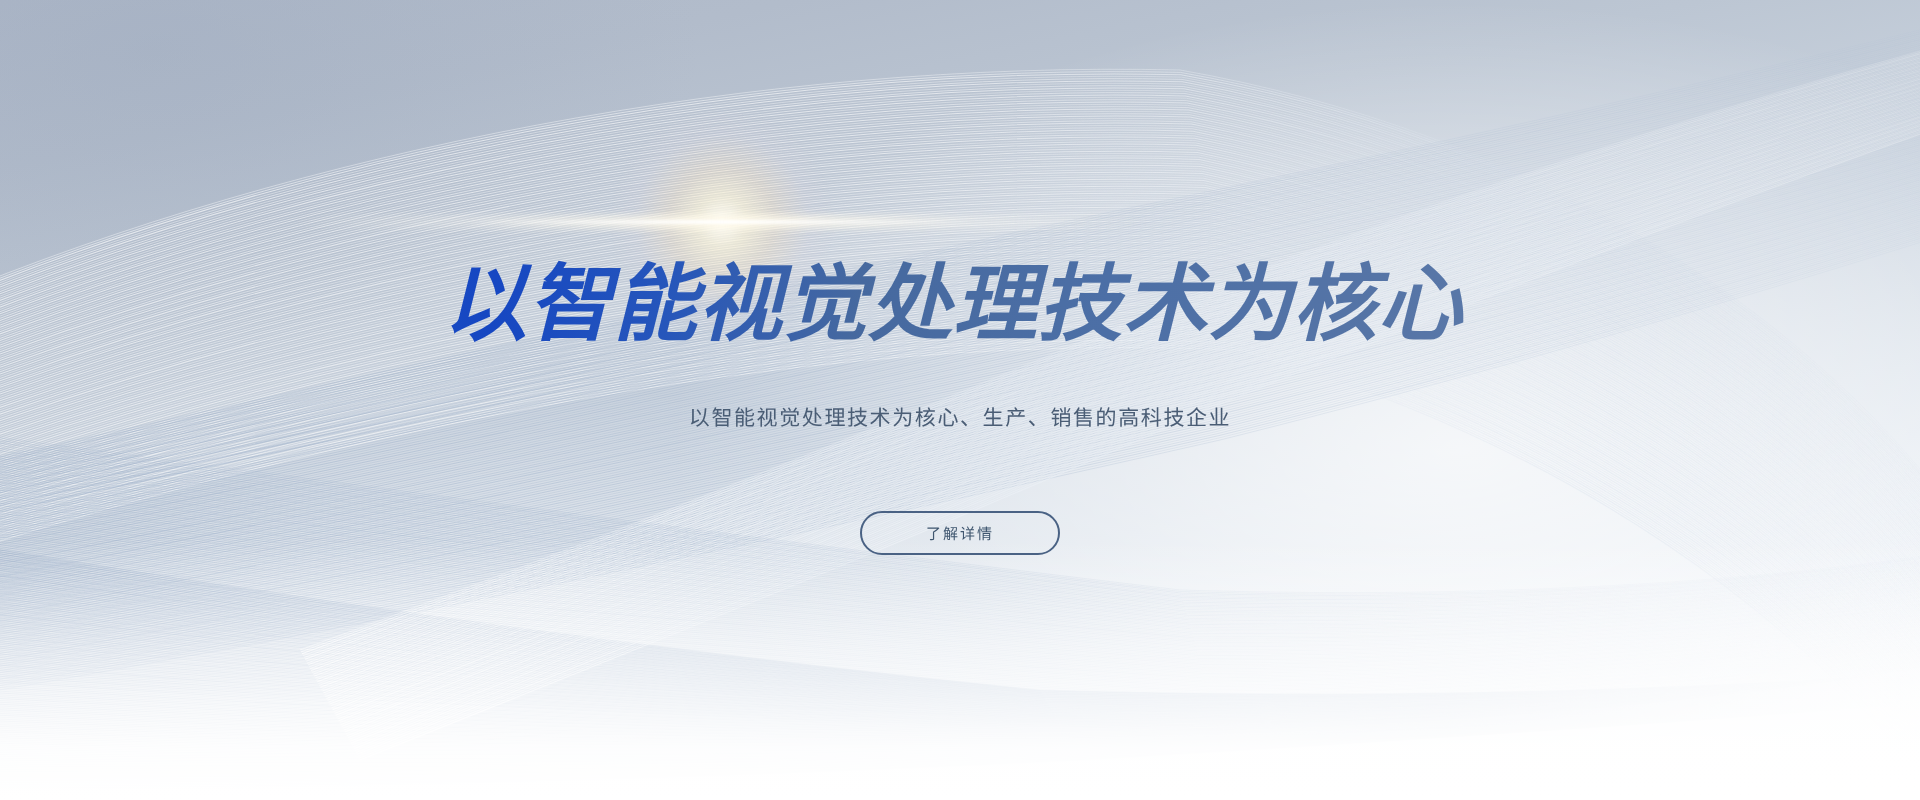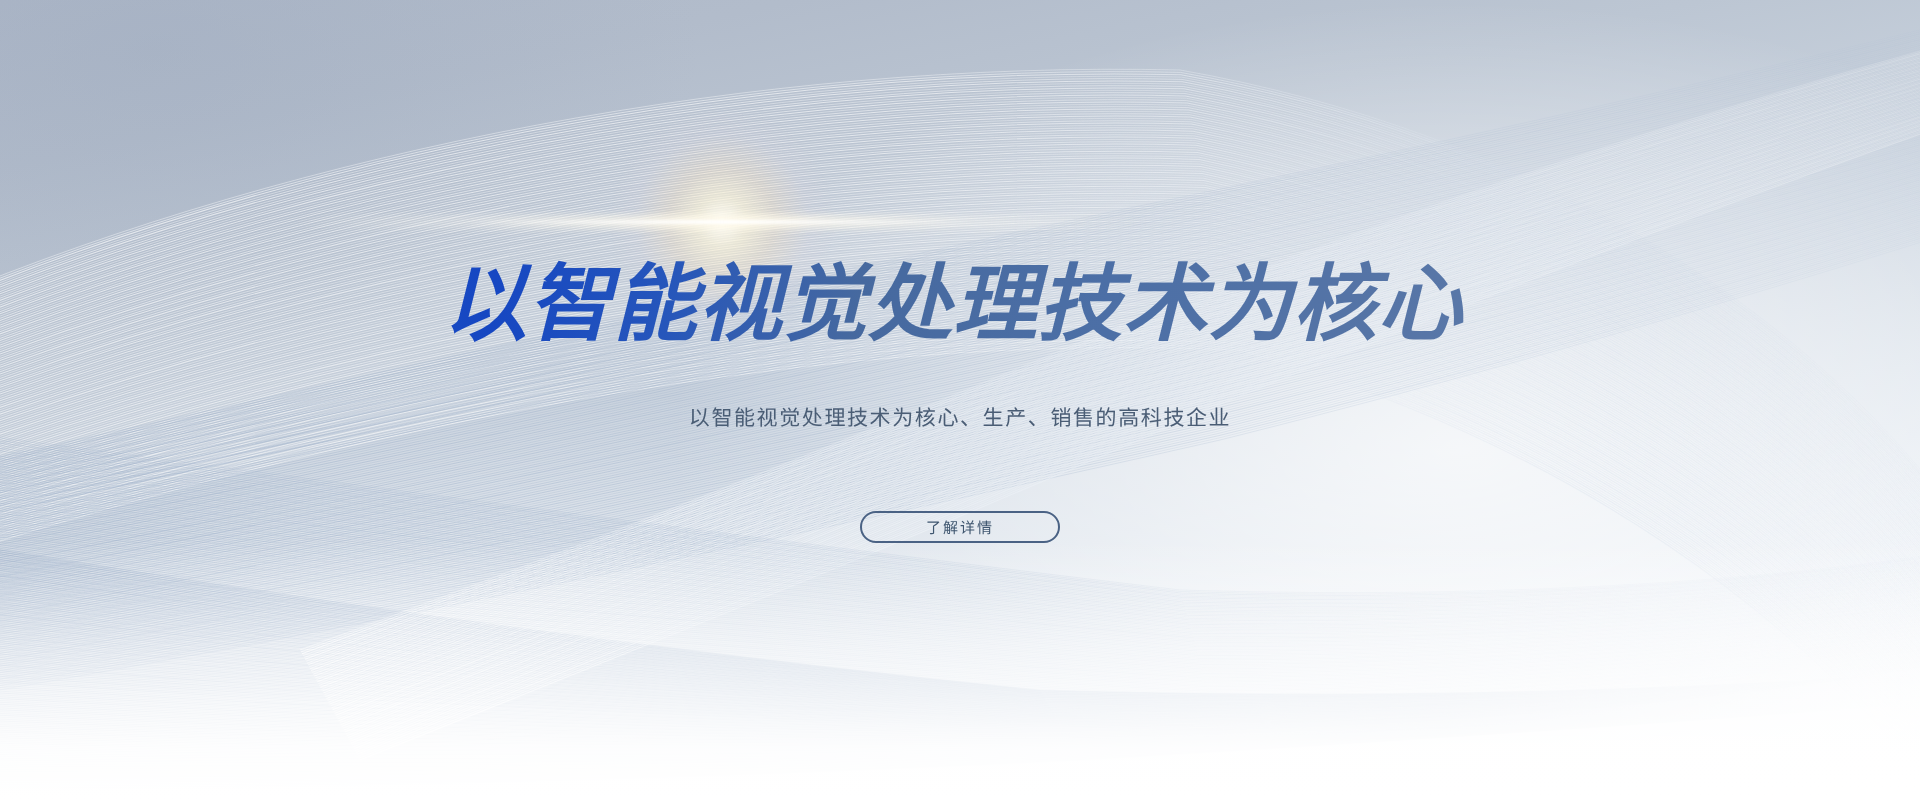--- a/index.html
+++ b/index.html
@@ -169,21 +169,21 @@
   .cta-wrap {
     position: absolute;
     left: 0;
     right: 0;
     top: 511px;
     display: flex;
     justify-content: center;
   }
   .cta-button {
     width: 200px;
-    height: 32px;
+    height: 44px;
     box-sizing: border-box;
     border: 2px solid #4a6284;
     border-radius: 22px;
     background: transparent;
     color: #3f566f;
     font-family: inherit;
     font-size: 15px;
     letter-spacing: 2px;
     line-height: 1;
     display: flex;

